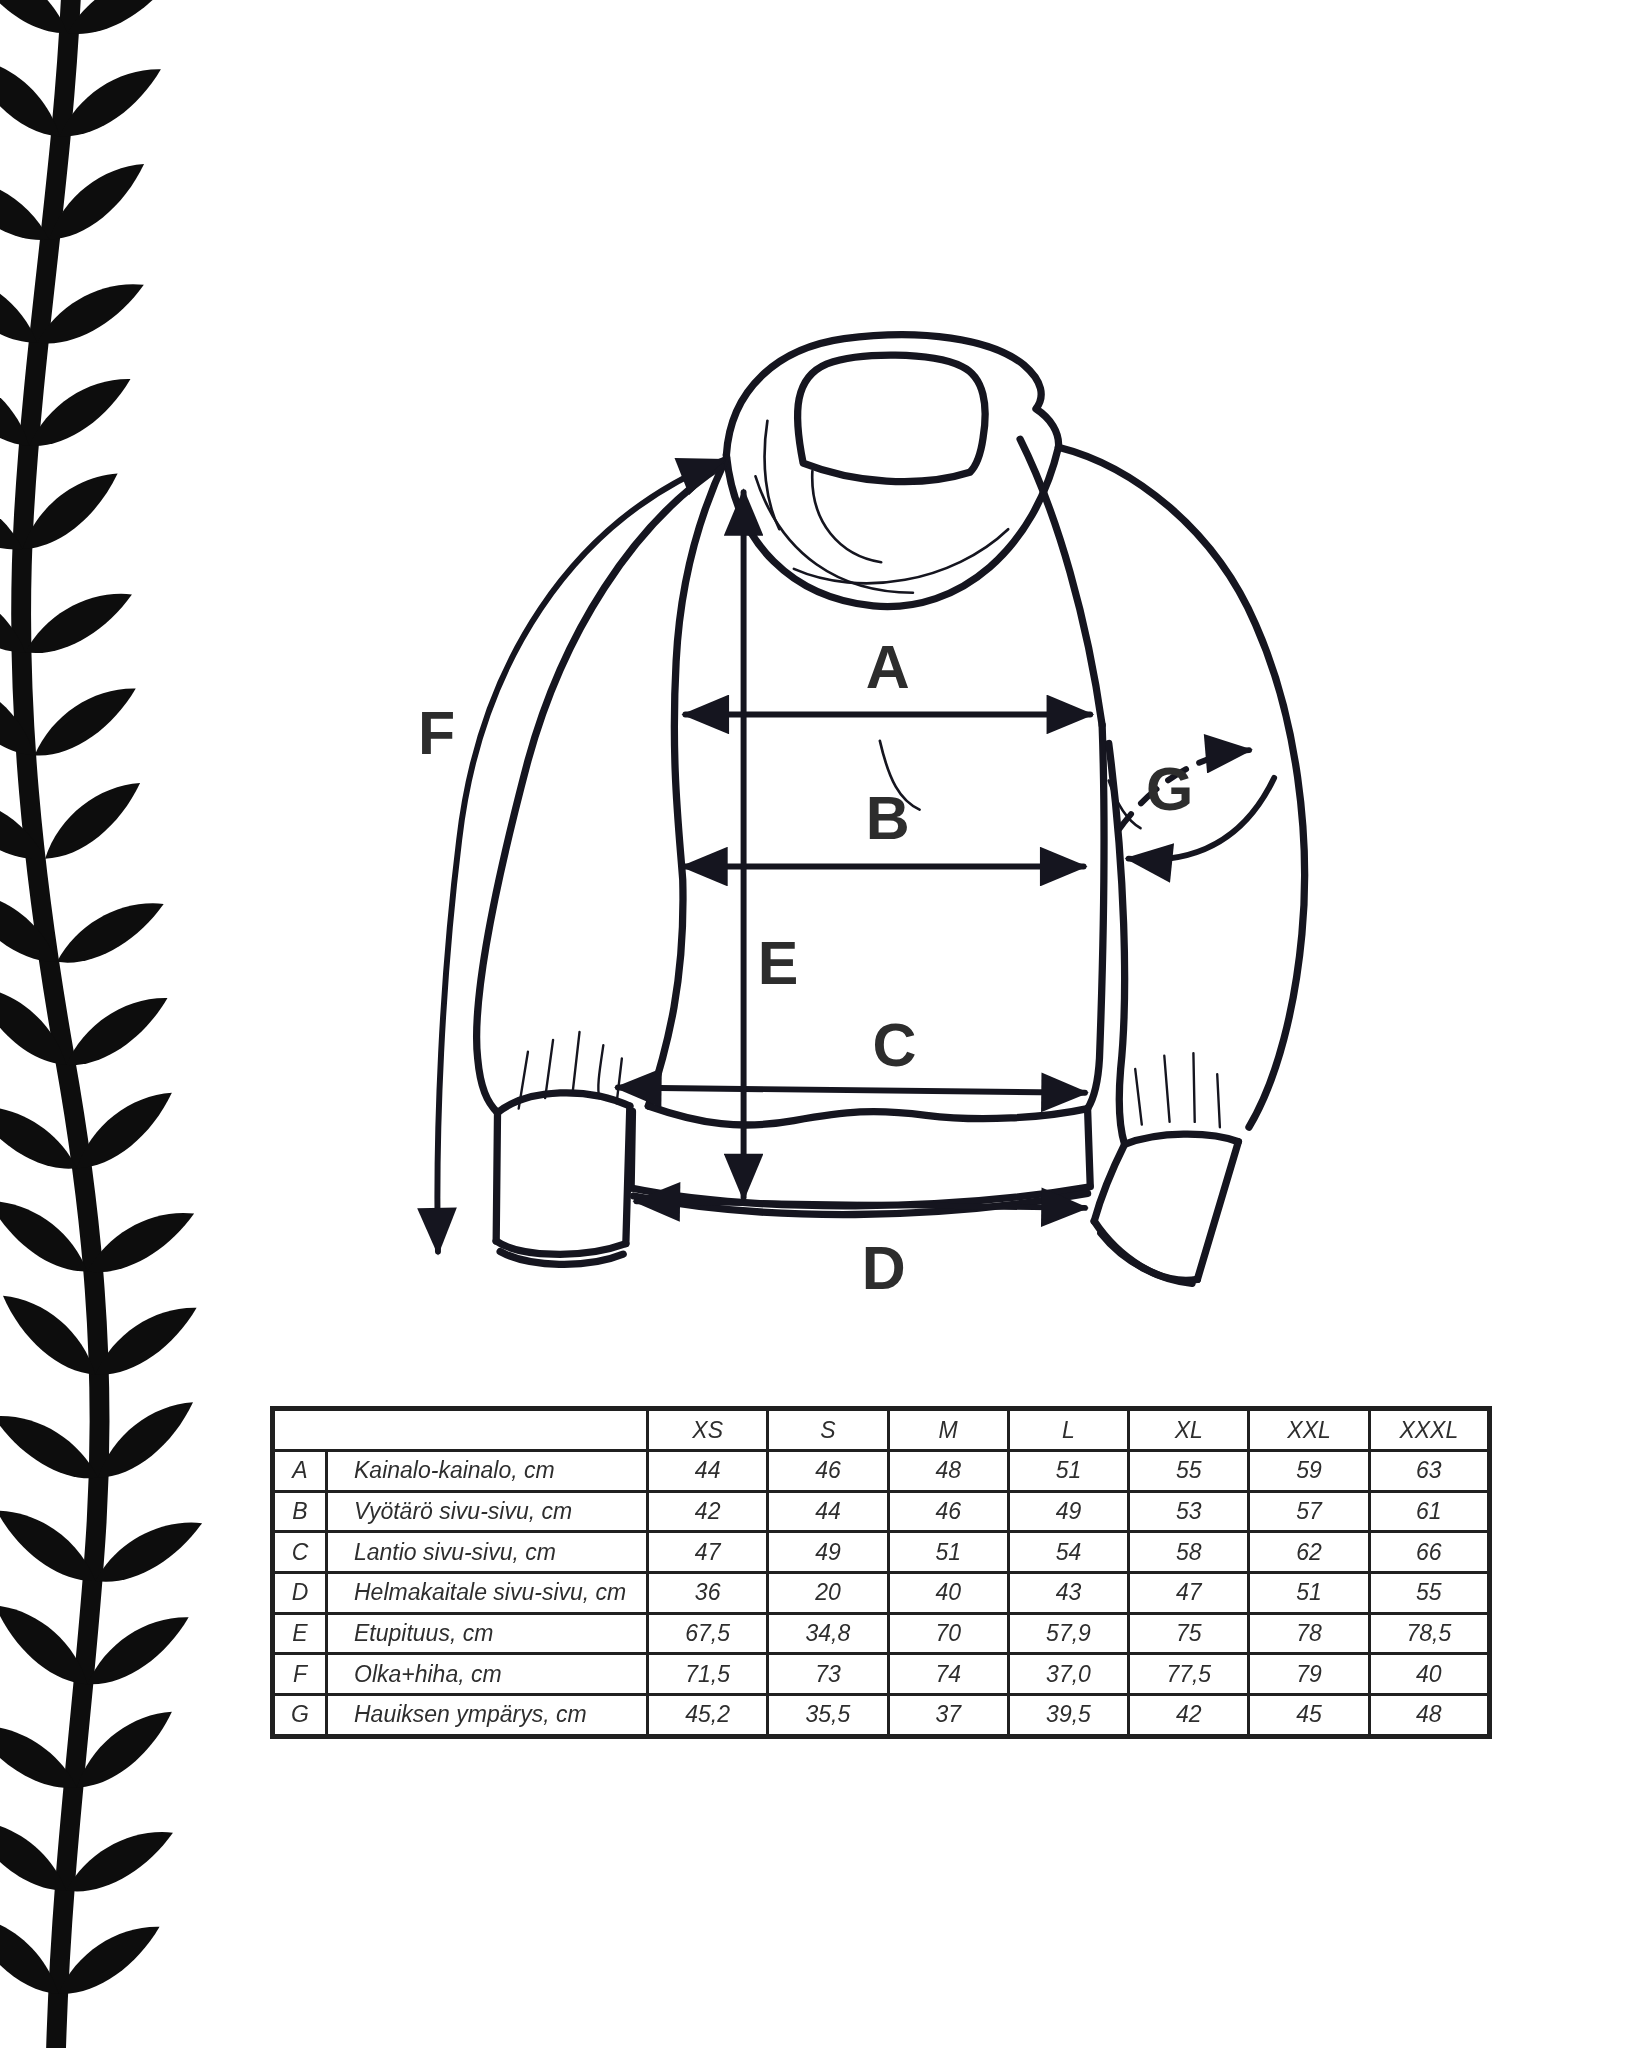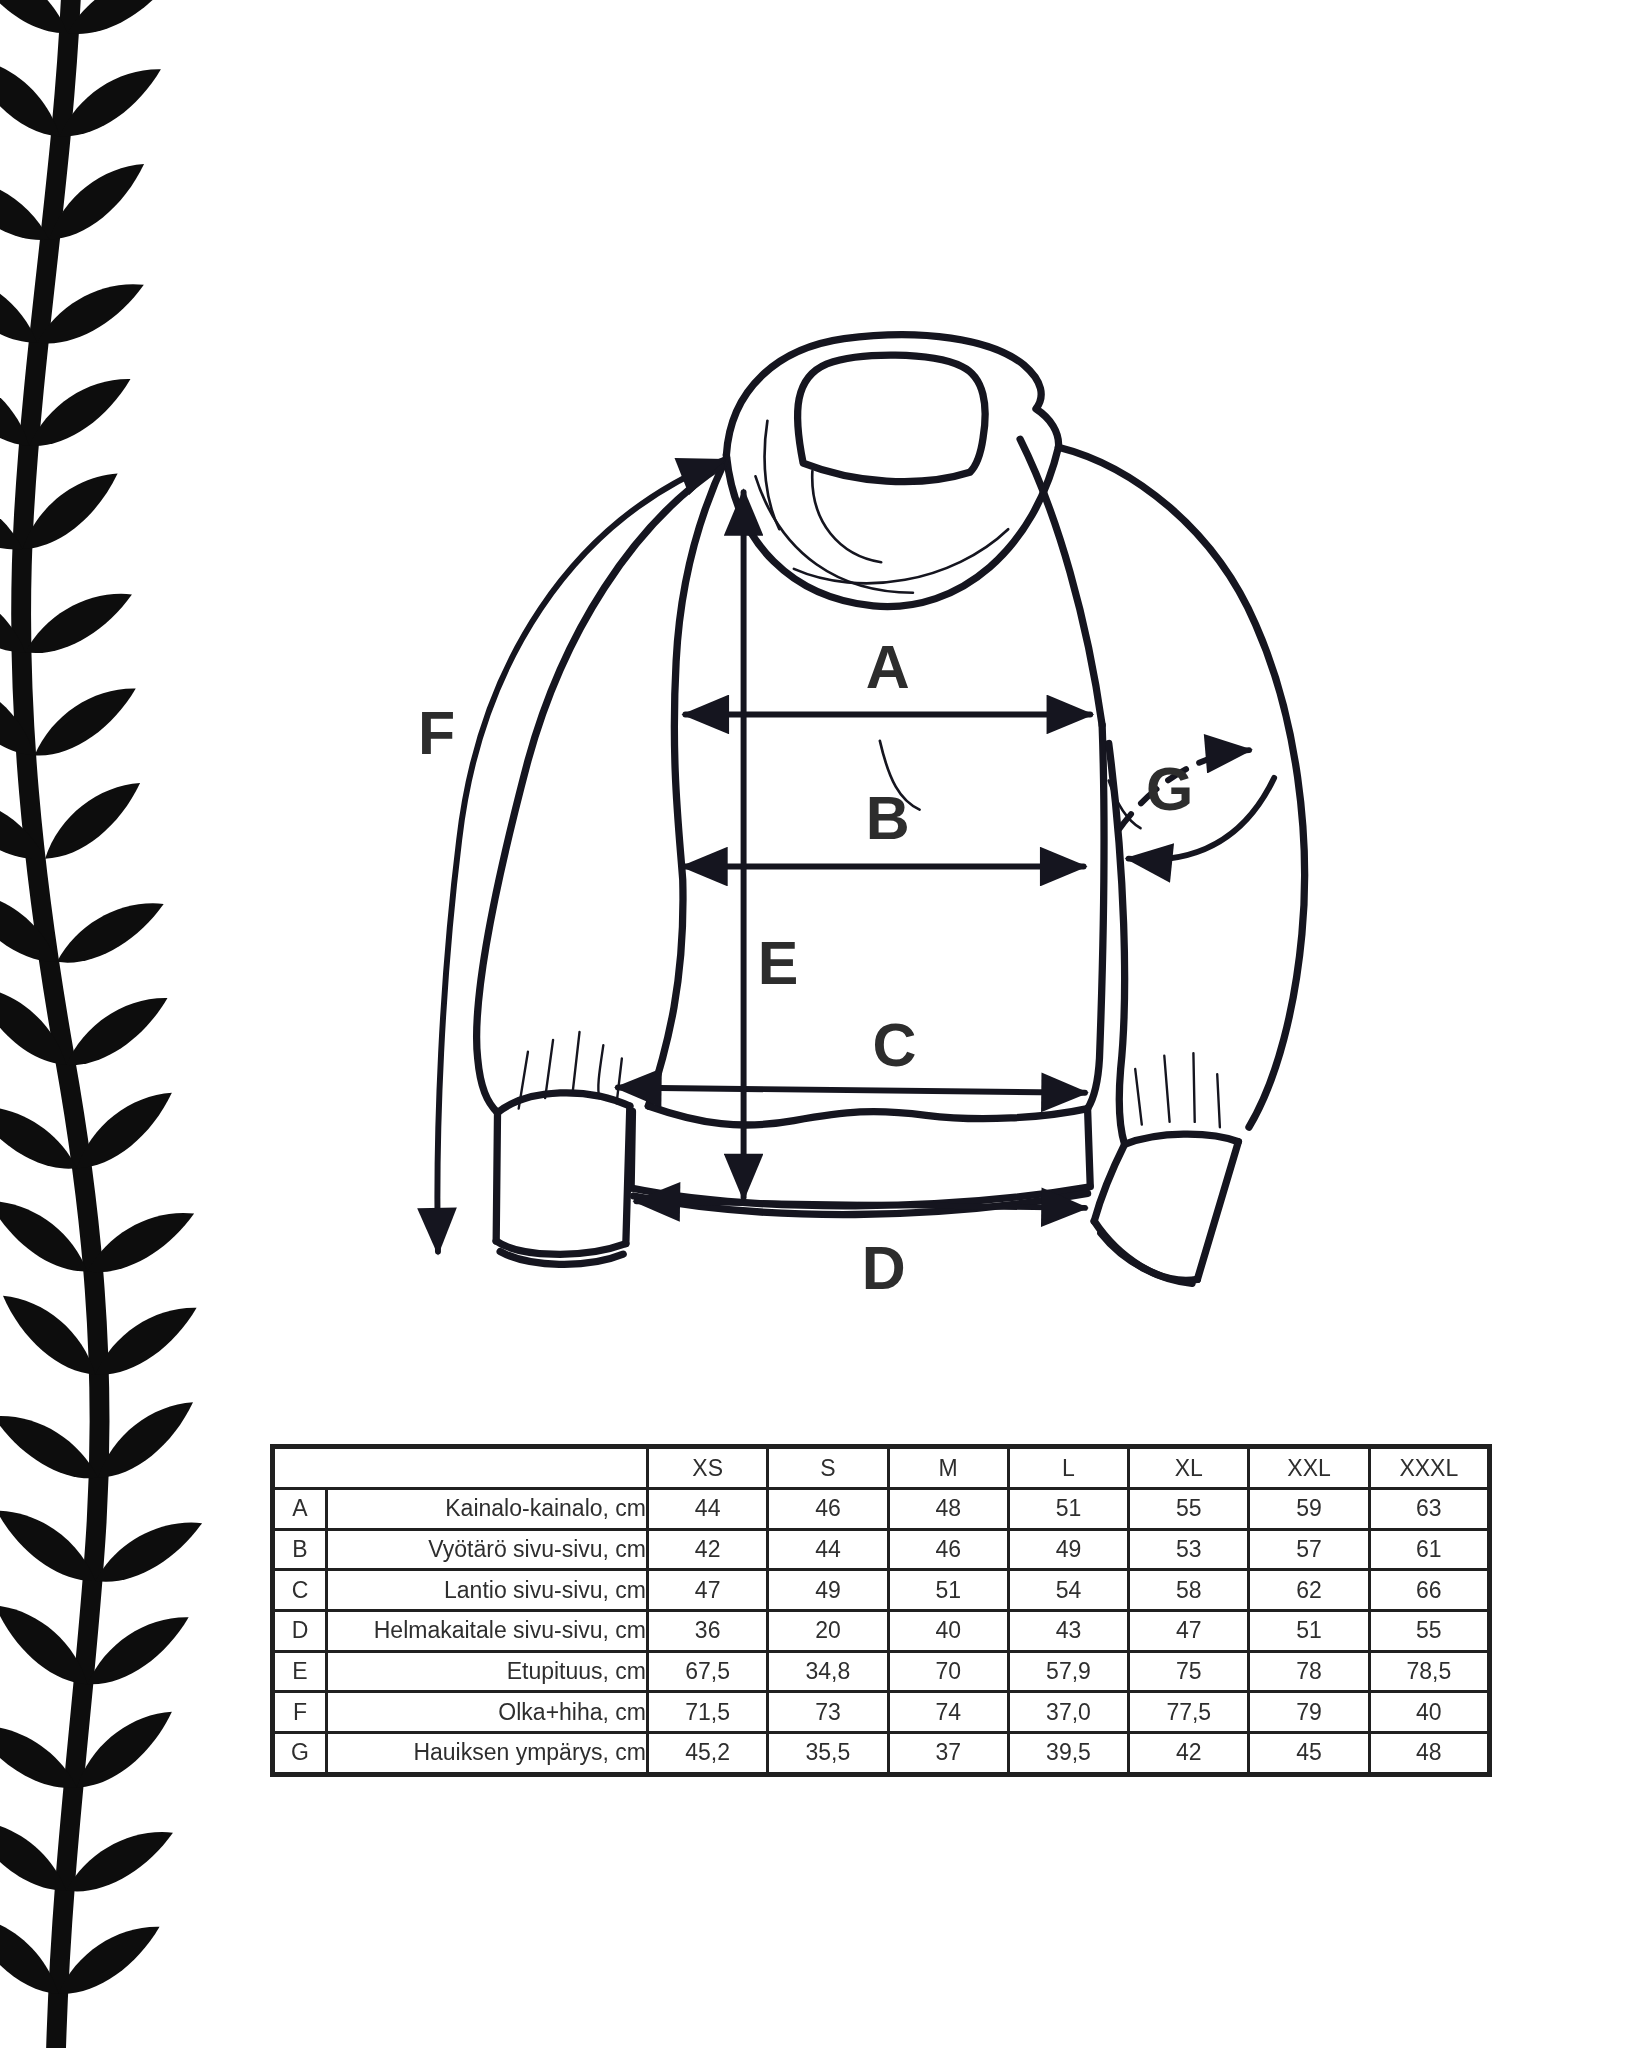--- a/index.html
+++ b/index.html
@@ -14,34 +14,34 @@
   .ink{stroke:#15151f;fill:none;stroke-linecap:round;stroke-linejoin:round;}
   .w-main{stroke-width:5.5;}
   .w-thin{stroke-width:2;}
   .w-hair{stroke-width:1.8;}
   .w-arrow{stroke-width:4.5;}
   .dim-label{
     font-family:"Liberation Sans", sans-serif;
     font-size:46px;font-weight:600;fill:#2d2d2d;
   }
   .size-table-wrap{
-    position:absolute;left:270px;top:1444px;width:1222px;height:333px;
+    position:absolute;left:270px;top:1406px;width:1222px;height:333px;font-style:italic;
   }
   table.size-table{
     width:100%;height:100%;
     border-collapse:collapse;table-layout:fixed;
     border:5px solid #202020;
     font-size:23px;color:#2e2e2e;
   }
   table.size-table td{
     border:3px solid #202020;
     text-align:center;vertical-align:middle;
     padding:0;overflow:hidden;white-space:nowrap;
   }
-  table.size-table td.name{text-align:right;padding-left:20px;}
+  table.size-table td.name{text-align:left;padding-left:26px;}
 </style>
 </head>
 <body>
 
 <div class="page">
 
   <svg class="art" viewBox="0 0 1238 1548">
     <defs>
       <marker id="ah" viewBox="0 0 12 10" refX="11" refY="5" markerWidth="38" markerHeight="30" markerUnits="userSpaceOnUse" orient="auto-start-reverse">
         <path d="M0 0 L12 5 L0 10 Z" fill="#15151f"></path>

